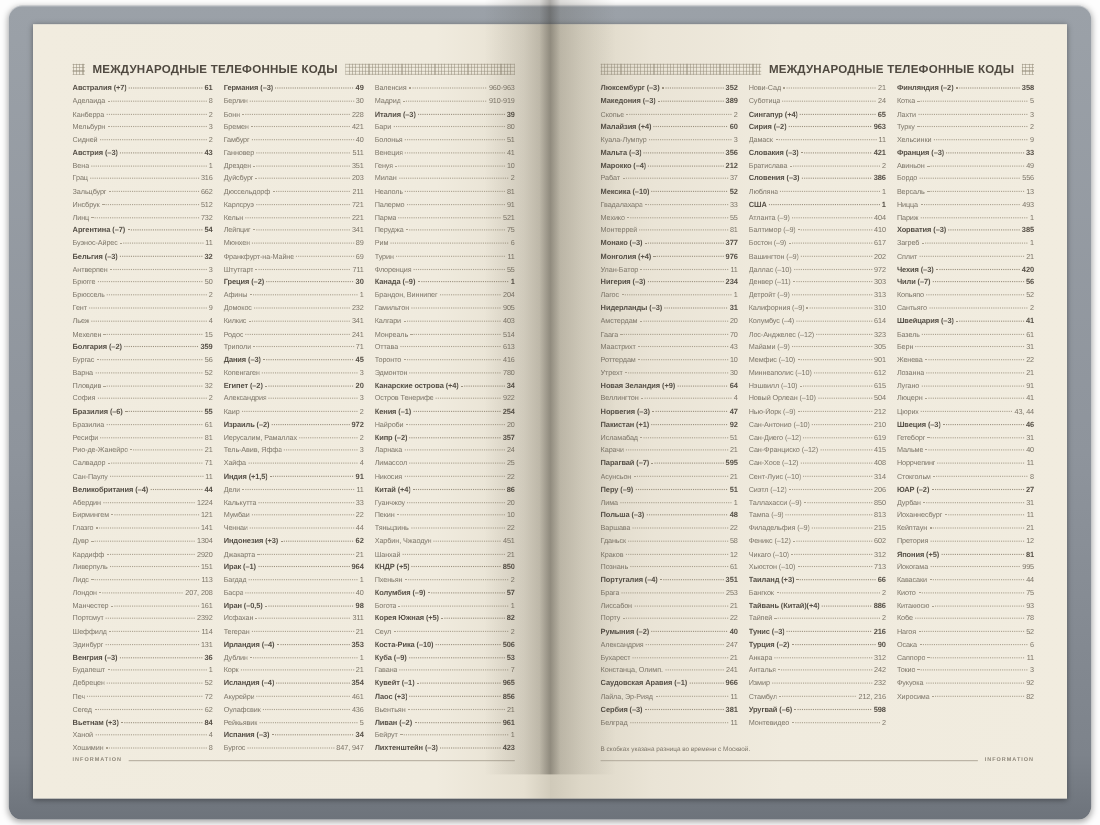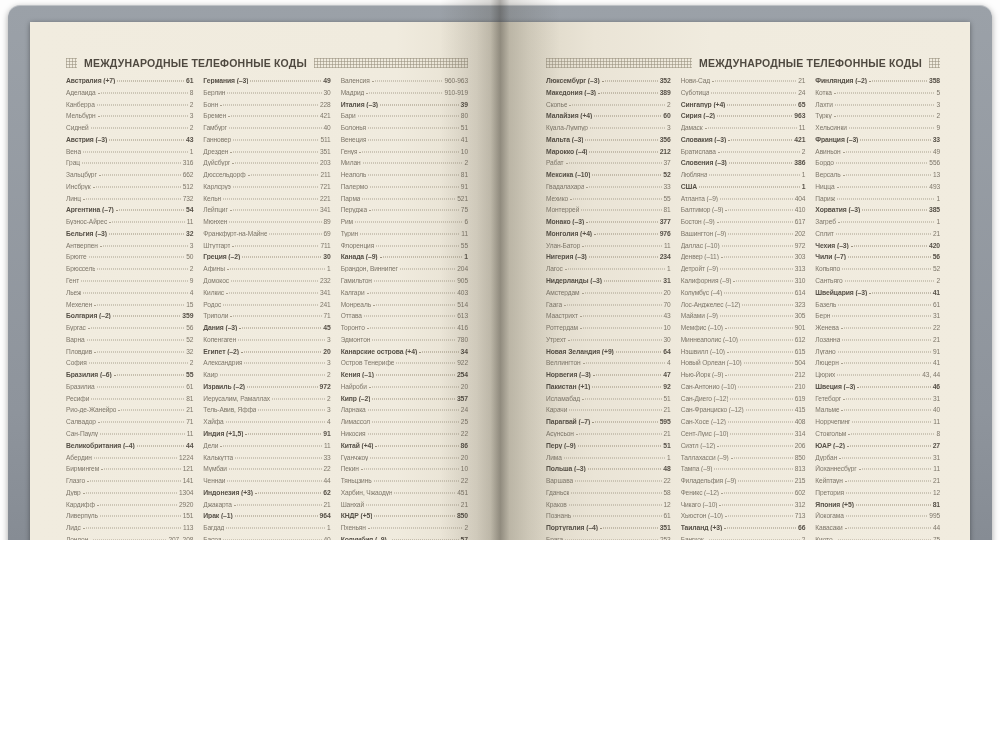--- a/index.html
+++ b/index.html
@@ -1,16 +1,16 @@
 <!DOCTYPE html>
 <html><head>
 <meta charset="utf-8">
 <style>
   html,body{margin:0;padding:0;background:#fff;}
-  #stage{position:relative;width:1000px;height:540px;background:#fdfdfd;overflow:hidden;
+  #stage{position:relative;width:1000px;height:750px;background:#fdfdfd;overflow:hidden;
          font-family:"Liberation Sans", sans-serif;}
   #cover{position:absolute;left:8px;top:5px;width:984px;height:740px;border-radius:12px;
          background:linear-gradient(180deg,#9ba1a8 0%,#8e949c 55%,#7d838b 92%,#6d737b 100%);
          box-shadow:0 2px 6px rgba(0,0,0,.35), inset 0 1px 0 rgba(255,255,255,.35);}
   #pages{position:absolute;left:30px;top:22px;width:940px;height:704px;display:flex;
          box-shadow:0 1px 5px rgba(0,0,0,.4);}
   .page{position:relative;width:470px;height:704px;}
   .page.left{background:linear-gradient(90deg,#f1ecdf 0%,#f0ebde 78%,#e6e0d1 95%,#d2ccbc 100%);}
   .page.right{background:linear-gradient(90deg,#cfc9b9 0%,#ddd7c7 6%,#eae4d6 20%,#f0ebde 45%,#f1ecdf 100%);}
   #gutter{position:absolute;left:440px;top:0;width:120px;height:704px;pointer-events:none;

